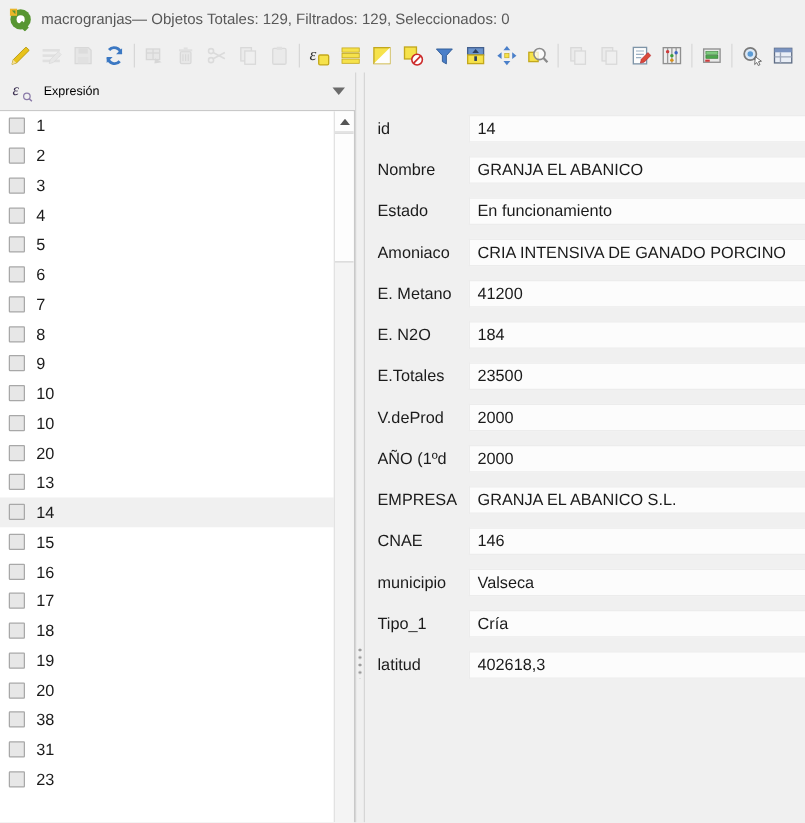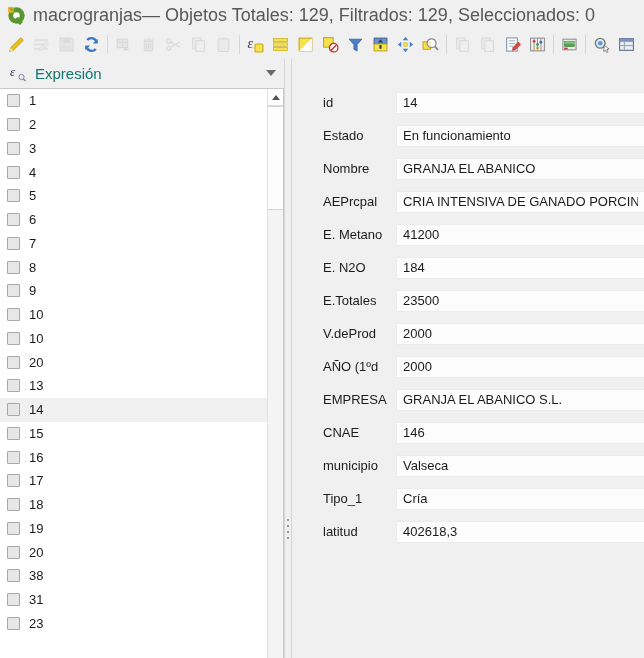--- a/index.html
+++ b/index.html
@@ -3,40 +3,40 @@
 <meta charset="utf-8">
 <style>
   * { margin:0; padding:0; box-sizing:border-box; }
   html,body { width:644px; height:658px; overflow:hidden;
     font-family:"Liberation Sans", sans-serif; background:#f0f0f0; }
 
   
   .titlebar { height:30px; display:flex; align-items:center; gap:7px;
     padding-left:7px; background:#f0f0f0; }
   .titlebar .app-icon { width:19px; height:19px; flex:0 0 auto; }
-  .titlebar .title { font-size:18px; color:#585858; white-space:nowrap; }
+  .titlebar .title { font-size:12px; color:#585858; white-space:nowrap; }
 
   
   .toolbar { height:28px; display:flex; align-items:center; padding:0 2px 0 4px;
     background:#f0f0f0; }
   .tb-btn { width:25px; height:24px; display:flex; align-items:center;
     justify-content:center; border-radius:2px; flex:0 0 auto; cursor:default; }
   .tb-btn svg { width:17px; height:17px; display:block; }
   .tb-btn.disabled { opacity:.45; filter:grayscale(1); }
   .tb-sep { width:1px; height:19px; background:#d7d7d7; margin:0 3px; flex:0 0 auto; }
 
   
   .main { display:flex; height:600px; }
 
   .left-col { width:284px; display:flex; flex-direction:column; flex:0 0 auto; }
 
   .expr-row { height:30px; display:flex; align-items:center; gap:6px;
     padding:0 6px 0 9px; background:#f0f0f0; }
   .expr-row .eps-ic { width:20px; height:18px; flex:0 0 auto; }
-  .expr-row .expr-label { font-size:15px; color:#0f766e; flex:1; }
+  .expr-row .expr-label { font-size:10px; color:#000000; flex:1; }
   .expr-row .dd-arrow { width:0; height:0; border-left:5px solid transparent;
     border-right:5px solid transparent; border-top:6px solid #6b6b6b; margin-right:2px; }
 
   .list-wrap { flex:1; background:#ffffff; border-top:1px solid #c9c9c9;
     border-right:1px solid #c9c9c9; position:relative; overflow:hidden; }
   .feature-rows { position:absolute; left:0; top:0; right:16px; bottom:0; }
   .feat-row { height:23.75px; display:flex; align-items:center; gap:9px;
     padding-left:7px; font-size:13px; color:#1b1b1b; background:#fff; }
   .feat-row.selected { background:#f0f0f0; }
   .feat-row .cb { width:13px; height:13px; background:#e7e7e7;
@@ -55,21 +55,21 @@
   
   .splitter { width:8px; background:#f0f0f0; border-left:1px solid #d6d6d6;
     border-right:1px solid #d6d6d6; position:relative; flex:0 0 auto; cursor:col-resize; }
   .splitter .grip { position:absolute; left:1px; top:459px; width:4px; height:26px;
     background-image:radial-gradient(circle, #9a9a9a 1px, transparent 1.3px);
     background-size:4px 6px; }
 
   
   .form-panel { flex:1; background:#f0f0f0; padding-top:28px; overflow:hidden; }
   .field-row { height:33px; display:flex; align-items:center; }
-  .field-label { width:73px; margin-left:31px; font-size:13px; color:#1b1b1b;
+  .field-label { width:73px; margin-left:10px; font-size:13px; color:#1b1b1b;
     flex:0 0 auto; white-space:nowrap; overflow:hidden; }
   .field-input { flex:1; height:22px; background:#fcfcfc;
     border:1px solid #ececec; border-right:none; font-family:"Liberation Sans",sans-serif;
     font-size:13px; color:#1b1b1b; padding:0 6px; outline:none; }
 </style>
 </head>
 <body>
 
 <div class="titlebar">
   <span class="app-icon">
@@ -442,29 +442,29 @@
   <div class="splitter">
     <div class="grip"></div>
   </div>
 
   <div class="form-panel">
       <div class="field-row">
         <div class="field-label">id</div>
         <input class="field-input" type="text" value="14" style="">
       </div>
       <div class="field-row">
+        <div class="field-label">Nombre</div>
+        <input class="field-input" type="text" value="GRANJA EL ABANICO" style="">
+      </div>
+      <div class="field-row">
         <div class="field-label">Estado</div>
         <input class="field-input" type="text" value="En funcionamiento" style="">
       </div>
       <div class="field-row">
-        <div class="field-label">Nombre</div>
-        <input class="field-input" type="text" value="GRANJA EL ABANICO" style="">
-      </div>
-      <div class="field-row">
-        <div class="field-label">AEPrcpal</div>
+        <div class="field-label">Amoniaco</div>
         <input class="field-input" type="text" value="CRIA INTENSIVA DE GANADO PORCINO" style="">
       </div>
       <div class="field-row">
         <div class="field-label">E. Metano</div>
         <input class="field-input" type="text" value="41200" style="">
       </div>
       <div class="field-row">
         <div class="field-label">E. N2O</div>
         <input class="field-input" type="text" value="184" style="">
       </div>

